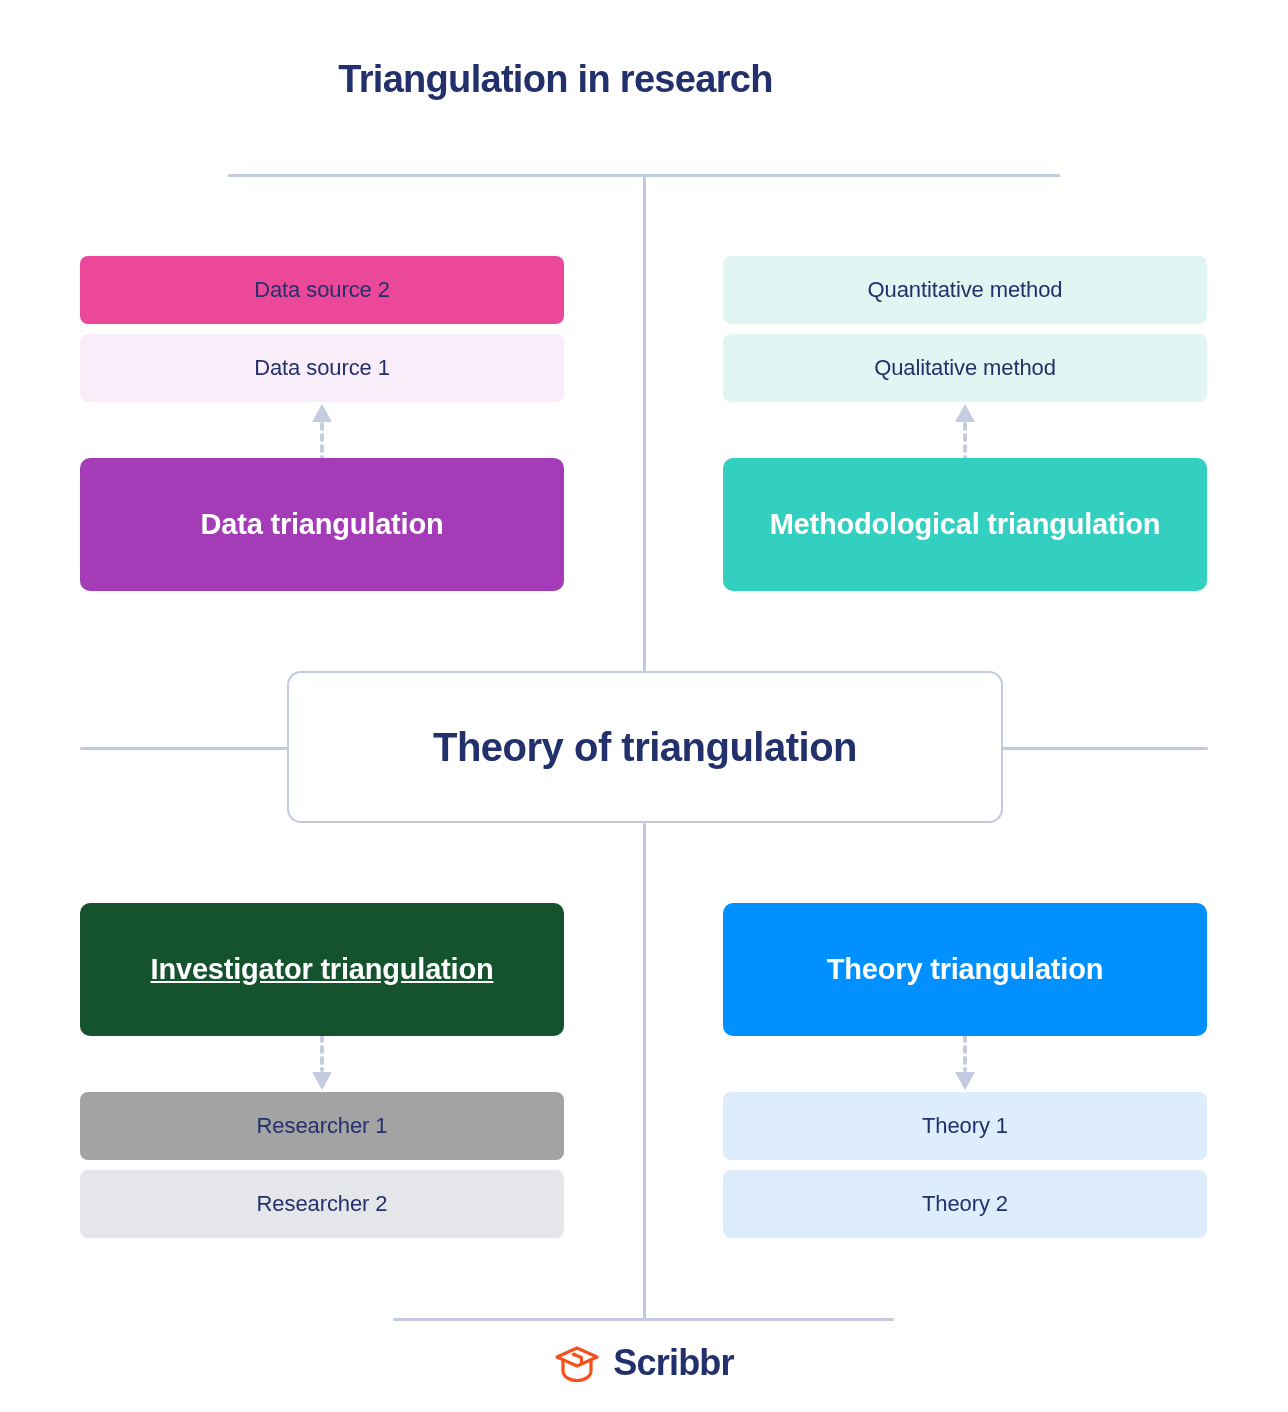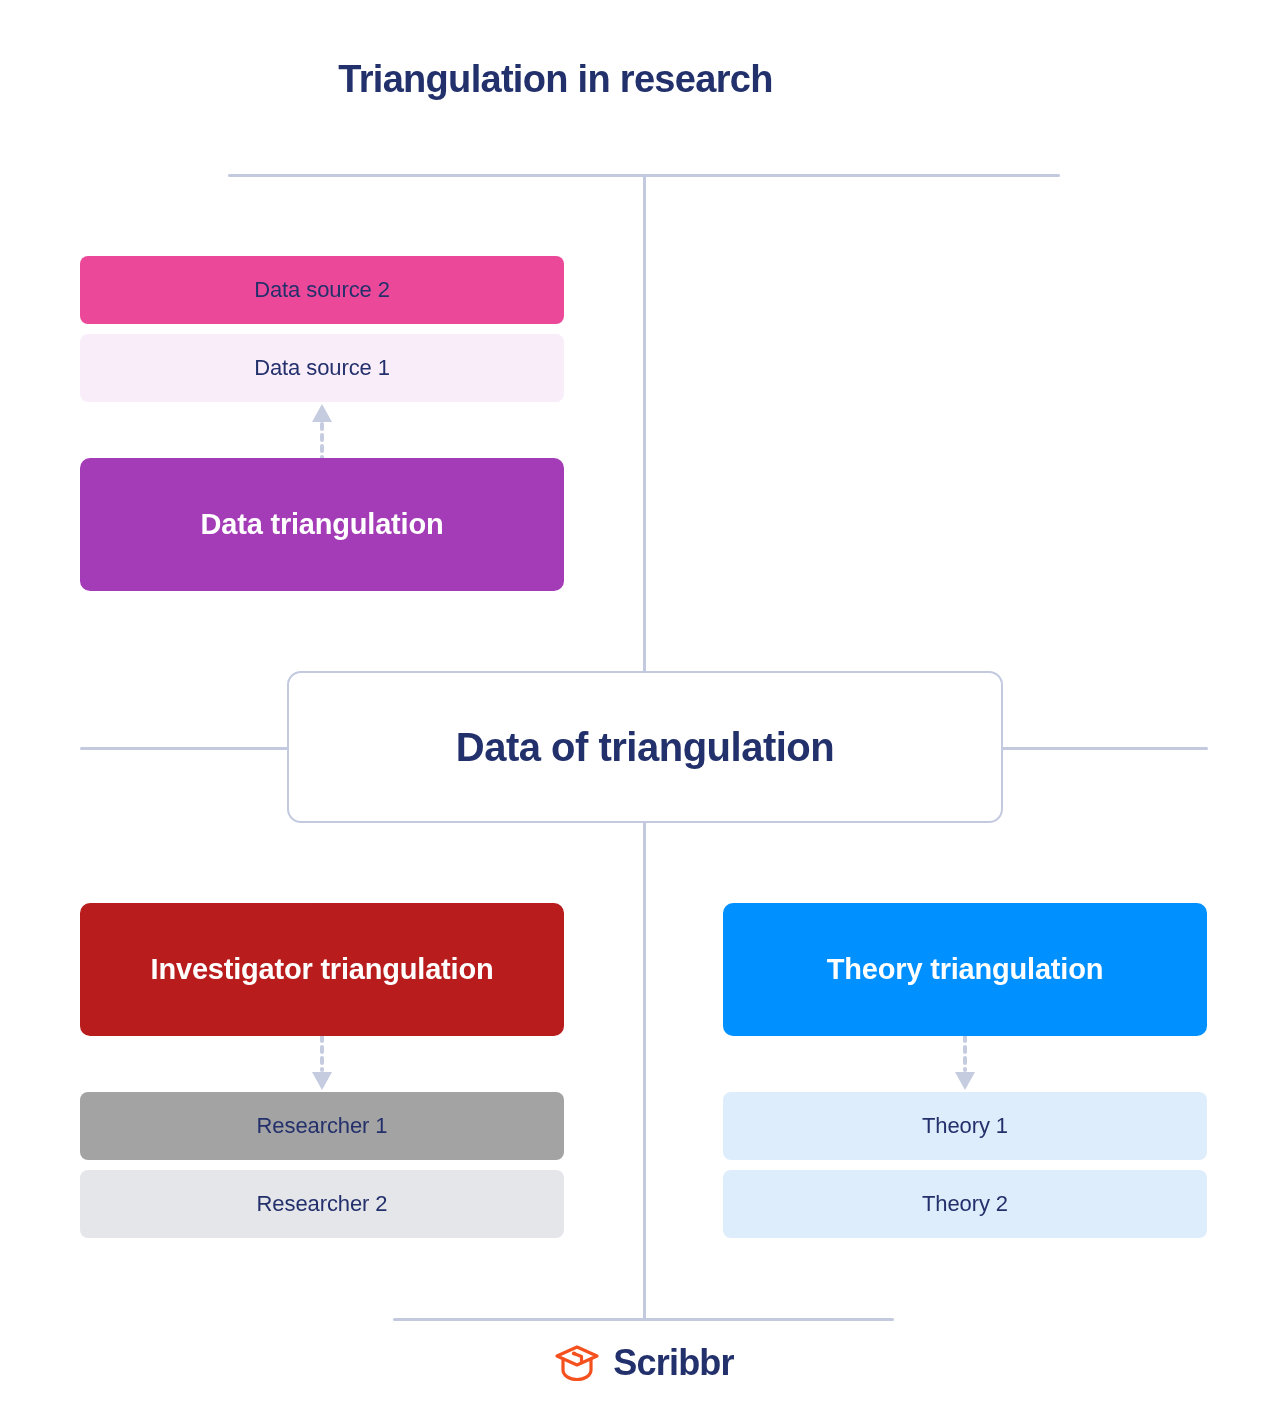--- a/index.html
+++ b/index.html
@@ -122,21 +122,21 @@
   }
   .arrow-svg { display: block; }
 
   
   .footer-logo {
     position: absolute;
     left: 0;
     top: 1342px;
     width: 1288px;
     display: flex;
-    align-items: center;
+    align-items: flex-end;
     justify-content: center;
     gap: 13px;
   }
   .logo-mark { display: block; }
   .logo-word {
     font-size: 36px;
     font-weight: 700;
     letter-spacing: -0.8px;
     color: #22306B;
   }
@@ -149,44 +149,61 @@
   <div class="title">Triangulation in research</div>
 
   <div class="hline" id="line-top"></div>
   <div class="hline" id="line-bottom"></div>
   <div class="hline" id="line-mid-left"></div>
   <div class="hline" id="line-mid-right"></div>
   <div class="vline" id="line-v-top"></div>
   <div class="vline" id="line-v-bottom"></div>
 
   <div class="center-node">
-    <span class="center-node-label">Data of triangulation</span>
+    <span class="center-node-label">Theory of triangulation</span>
   </div>
 
   <div class="group" id="group-data">
     <div class="sub-box" style="background:#ec4899;">
       <span>Data source 2</span>
     </div>
     <div class="sub-box" style="background:#F9EDFA;">
       <span>Data source 1</span>
     </div>
     <div class="arrow-wrap">
       <svg class="arrow-svg" width="24" height="56" viewBox="0 0 24 56">
         <polygon points="12,2 22,20 2,20" fill="#C5CCE0"></polygon>
         <line x1="12" y1="22" x2="12" y2="56" stroke="#C5CCE0" stroke-width="4" stroke-dasharray="5 6" stroke-linecap="round"></line>
       </svg>
     </div>
     <div class="main-box short" style="background:#A43CB8;">
       <span>Data triangulation</span>
     </div>
   </div>
 
+  <div class="group" id="group-method">
+    <div class="sub-box" style="background:#E1F5F3;">
+      <span>Quantitative method</span>
+    </div>
+    <div class="sub-box" style="background:#E1F5F3;">
+      <span>Qualitative method</span>
+    </div>
+    <div class="arrow-wrap">
+      <svg class="arrow-svg" width="24" height="56" viewBox="0 0 24 56">
+        <polygon points="12,2 22,20 2,20" fill="#C5CCE0"></polygon>
+        <line x1="12" y1="22" x2="12" y2="56" stroke="#C5CCE0" stroke-width="4" stroke-dasharray="5 6" stroke-linecap="round"></line>
+      </svg>
+    </div>
+    <div class="main-box tall" style="background:#33D0C1;">
+      <span>Methodological triangulation</span>
+    </div>
+  </div>
 
   <div class="group" id="group-invest">
-    <div class="main-box tall" style="background:#b91c1c;">
+    <div class="main-box tall" style="background:#14532d;text-decoration:underline;">
       <span>Investigator triangulation</span>
     </div>
     <div class="arrow-wrap">
       <svg class="arrow-svg" width="24" height="56" viewBox="0 0 24 56">
         <line x1="12" y1="0" x2="12" y2="34" stroke="#C5CCE0" stroke-width="4" stroke-dasharray="5 6" stroke-linecap="round"></line>
         <polygon points="12,54 22,36 2,36" fill="#C5CCE0"></polygon>
       </svg>
     </div>
     <div class="sub-box" style="background:#a3a3a3;">
       <span>Researcher 1</span>

